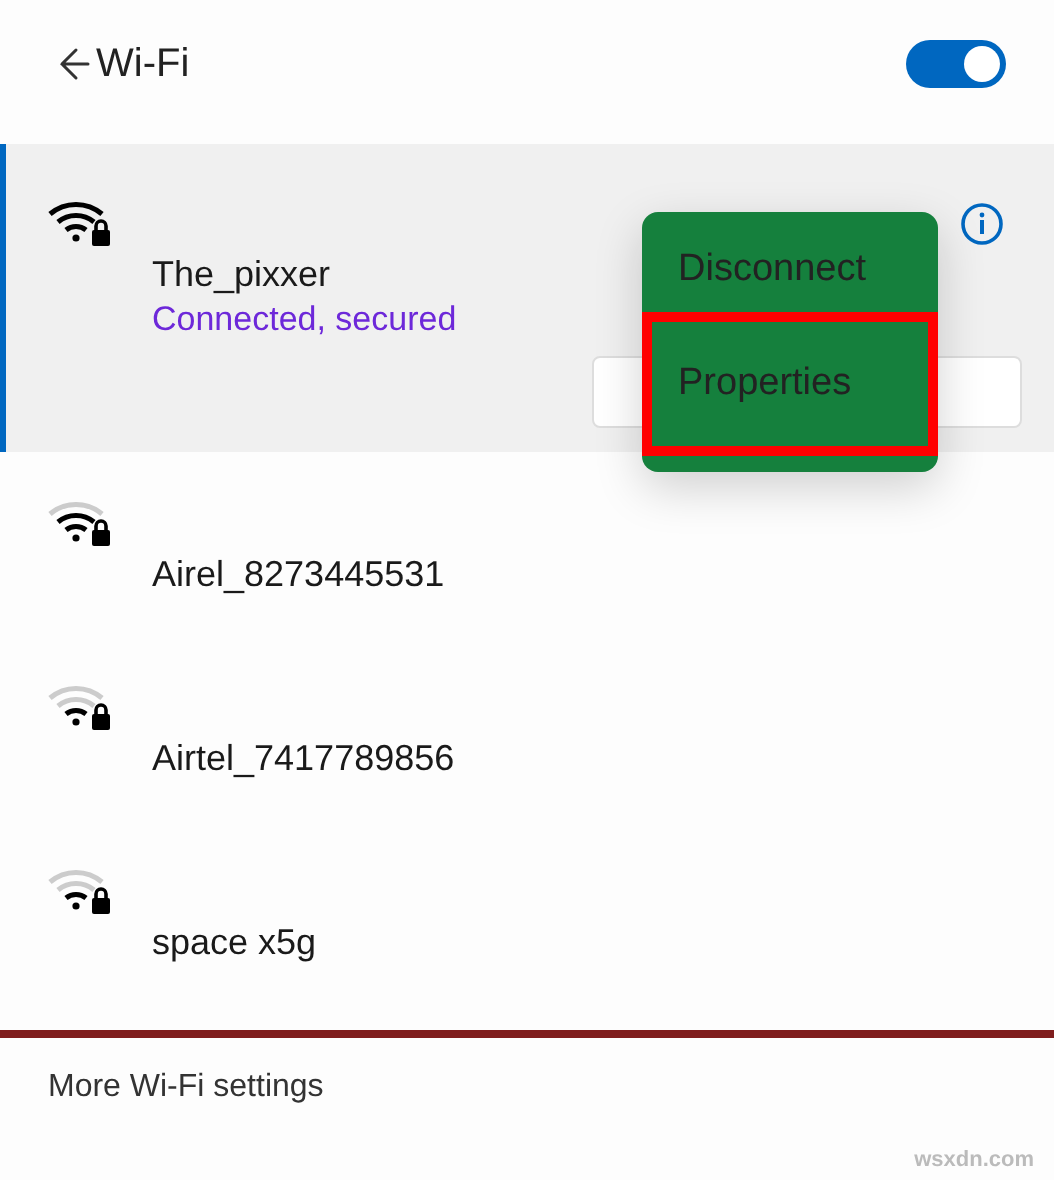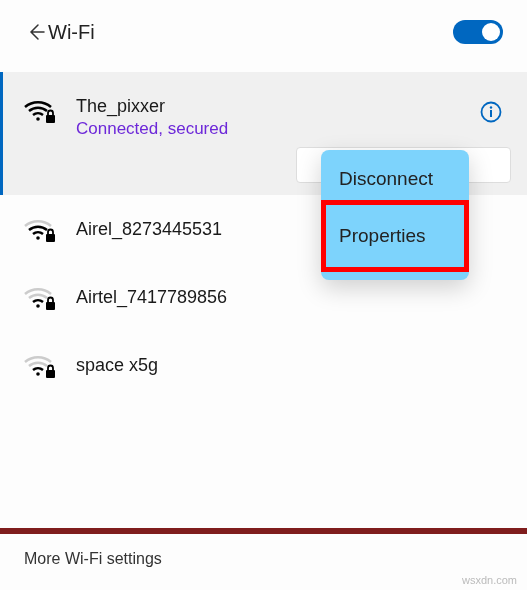--- a/index.html
+++ b/index.html
@@ -42,41 +42,42 @@
       background: #fff;
       border-radius: 50%;
     }
     
     .network-list {
       margin-top: 8px;
     }
     
     .network-item {
       display: flex;
-      align-items: center;
+      align-items: flex-start;
       padding: 20px 24px;
       gap: 20px;
       cursor: pointer;
     }
     .network-item.connected {
       background: #f0f0f0;
       border-left: 3px solid #0067c0;
       padding-left: 21px;
       align-items: flex-start;
       padding-top: 24px;
       padding-bottom: 56px;
       position: relative;
     }
     .wifi-icon {
       width: 32px;
       height: 28px;
       flex-shrink: 0;
     }
     .network-info {
       flex: 1;
+      margin-top: 31px;
     }
     .network-name {
       font-size: 18px;
       color: #1a1a1a;
     }
     .network-status {
       font-size: 17px;
       color: #6d28d9;
       margin-top: 2px;
     }
@@ -87,27 +88,26 @@
       align-items: center;
       justify-content: center;
       cursor: pointer;
       margin-top: 4px;
     }
     
     .context-menu {
       position: absolute;
       right: 58px;
       top: 106px;
-      background: #7dd3fc;
+      background: #15803d;
       border-radius: 8px;
       box-shadow: 0 8px 24px rgba(0,0,0,0.18);
       padding: 8px 0;
       z-index: 10;
       width: 148px;
-      margin-top: 44px;
     }
     .menu-item {
       padding: 10px 18px;
       font-size: 19px;
       color: #222;
       cursor: pointer;
     }
     .menu-item.highlighted {
       border: 5px solid #ff0000;
       padding: 20px 13px;
@@ -123,38 +123,39 @@
       padding: 8px 28px;
       font-size: 15px;
       color: #333;
       cursor: pointer;
       width: 215px;
       height: 36px;
     }
     
     .footer {
       position: absolute;
-      bottom: 6px;
+      bottom: 21px;
       left: 0;
       right: 0;
-      border-top: 6px solid #7f1d1d;
+      border-top: 4px solid #7f1d1d;
       padding: 16px 24px;
     }
     .footer-link {
       font-size: 16px;
       color: #333;
       cursor: pointer;
     }
     
     .watermark {
       position: absolute;
       bottom: 4px;
       right: 10px;
       font-size: 11px;
       color: #bbb;
+      font-weight: bold;
     }
   </style>
 </head>
 <body>
 
 <div class="header">
   <div class="back-btn">
     <svg width="20" height="20" viewBox="0 0 20 20">
         <path d="M12 3 L5 10 L12 17 M5 10 L18 10" stroke="#333" stroke-width="1.5" fill="none" stroke-linecap="round"></path>
       </svg>

